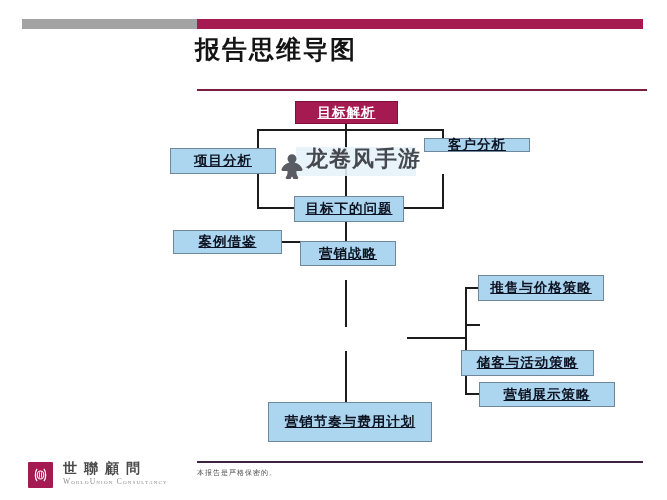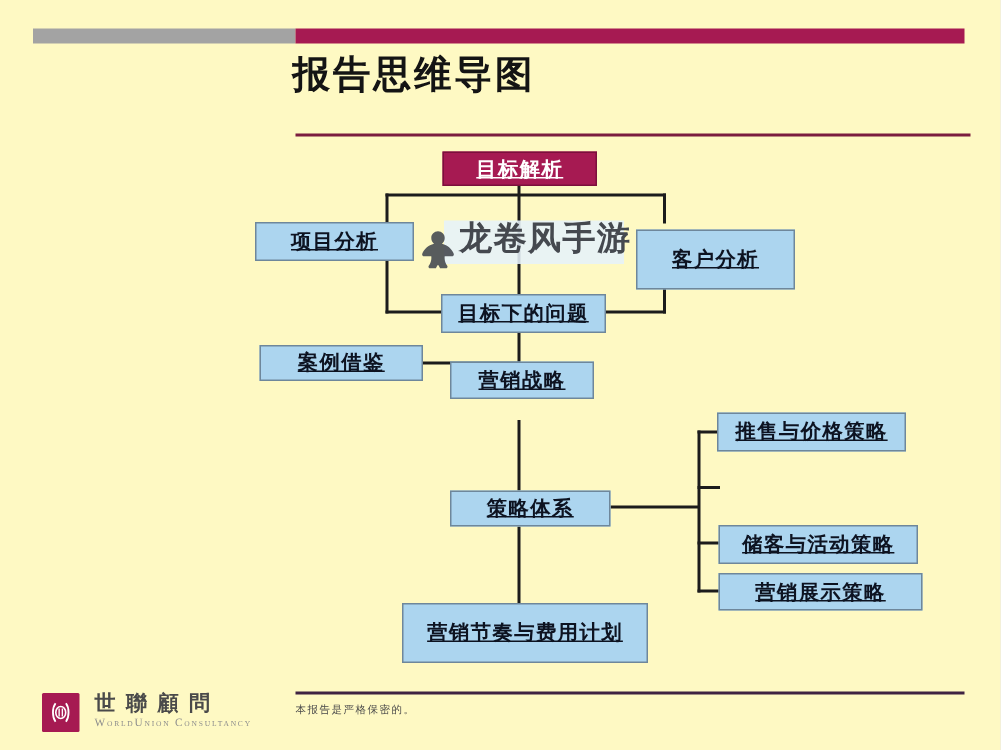--- a/index.html
+++ b/index.html
@@ -1,16 +1,16 @@
 <!DOCTYPE html>
 <html><head>
 <meta charset="utf-8">
 <style>
   html,body{margin:0;padding:0;background:#e9e9e9;font-family:"Liberation Sans","DejaVu Sans",sans-serif;}
-  .slide{position:relative;width:667px;height:500px;background:#fef9c3;overflow:hidden;margin:0 auto;}
+  .slide{position:relative;width:667px;height:500px;background:#ffffff;overflow:hidden;margin:0 auto;}
 
   .bar{position:absolute;height:10px;top:19px;}
   .bar-gray{left:22px;width:175px;background:#a3a3a3;}
   .bar-maroon{left:197px;width:446px;background:#a61a52;}
 
   .title{position:absolute;left:195px;top:33px;margin:0;font-size:25px;font-weight:bold;color:#141414;letter-spacing:2px;}
   .title-rule{position:absolute;left:197px;top:89px;width:450px;height:2px;background:#7b1d3f;}
 
   .ln{position:absolute;background:#1c1c1c;}
 
@@ -62,39 +62,36 @@
   <div class="ln" style="left:465px;top:361px;width:15px;height:2px;"></div>
   <div class="ln" style="left:465px;top:393px;width:15px;height:2px;"></div>
   <div class="ln" style="left:345px;top:351px;width:2px;height:51px;"></div>
 
   <div class="node primary" style="left:295px;top:101px;width:103px;height:23px;">
     <span>目标解析</span>
   </div>
   <div class="node" style="left:170px;top:148px;width:106px;height:26px;">
     <span>项目分析</span>
   </div>
-  <div class="node" style="left:424px;top:153px;width:106px;height:40px;">
+  <div class="node" style="left:424px;top:138px;width:106px;height:14px;">
     <span>客户分析</span>
   </div>
   <div class="node" style="left:294px;top:196px;width:110px;height:26px;">
     <span>目标下的问题</span>
   </div>
   <div class="node" style="left:173px;top:230px;width:109px;height:24px;">
     <span>案例借鉴</span>
   </div>
   <div class="node" style="left:300px;top:241px;width:96px;height:25px;">
     <span>营销战略</span>
   </div>
-  <div class="node" style="left:300px;top:327px;width:107px;height:24px;">
-    <span>策略体系</span>
-  </div>
   <div class="node" style="left:478px;top:275px;width:126px;height:26px;">
     <span>推售与价格策略</span>
   </div>
-  <div class="node" style="left:479px;top:350px;width:133px;height:26px;">
+  <div class="node" style="left:461px;top:350px;width:133px;height:26px;">
     <span>储客与活动策略</span>
   </div>
   <div class="node" style="left:479px;top:382px;width:136px;height:25px;">
     <span>营销展示策略</span>
   </div>
   <div class="node" style="left:268px;top:402px;width:164px;height:40px;">
     <span>营销节奏与费用计划</span>
   </div>
 
   <div class="wm">

